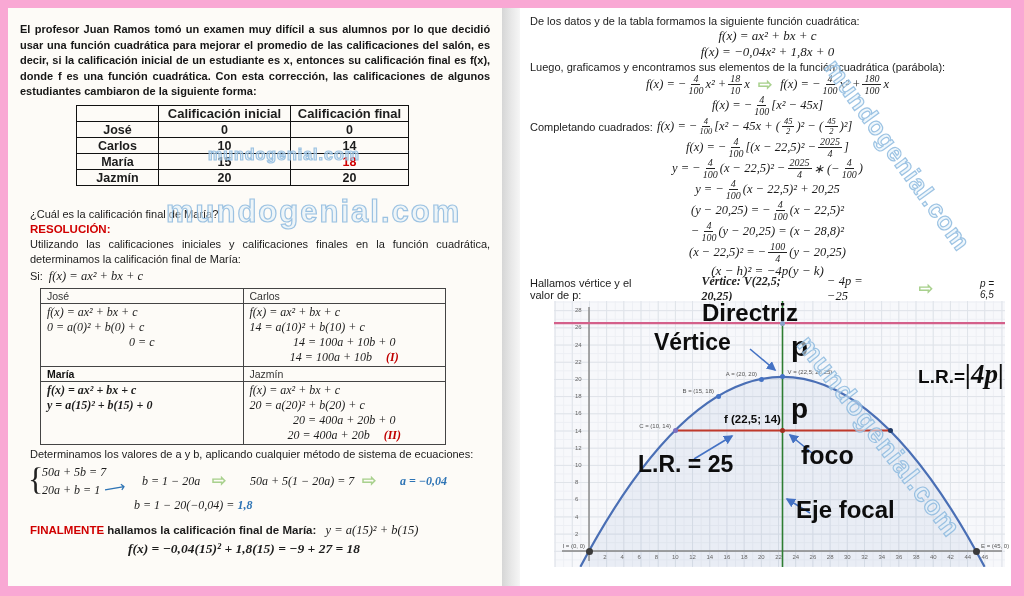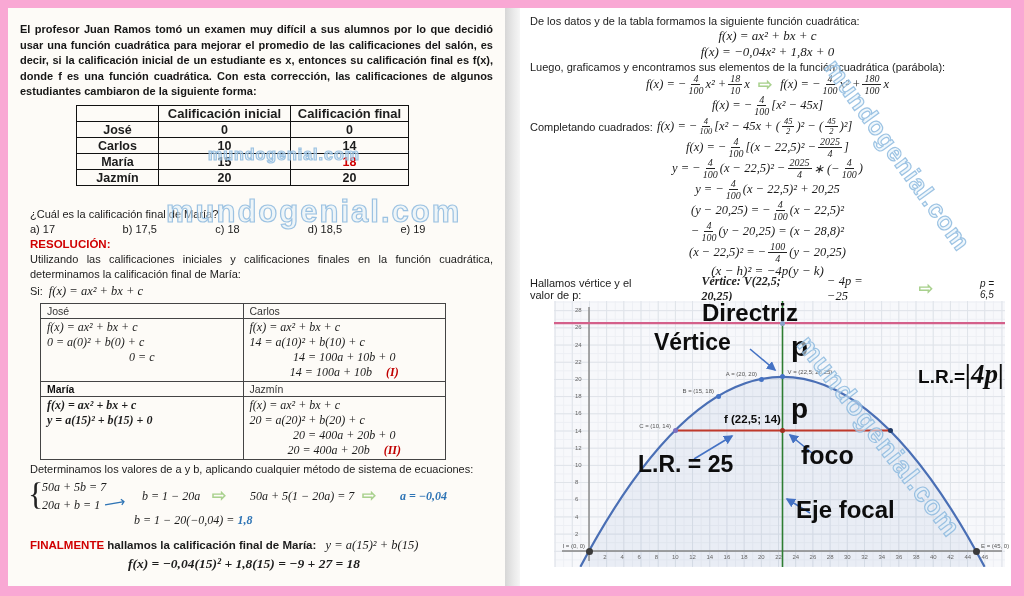--- a/index.html
+++ b/index.html
@@ -122,27 +122,20 @@
             </tr>
             <tr>
               <td class="c0">Jazmín</td>
               <td class="c1">20</td>
               <td class="c2">20</td>
             </tr>
           </tbody>
       </table>
 
       <div class="qline">¿Cuál es la calificación final de María?</div>
-      <div class="opts">
-        <span>a) 17</span>
-        <span>b) 17,5</span>
-        <span>c) 18</span>
-        <span>d) 18,5</span>
-        <span>e) 19</span>
-      </div>
       <div class="reslabel">RESOLUCIÓN:</div>
       <div class="para">Utilizando las calificaciones iniciales y calificaciones finales en la función cuadrática, determinamos la calificación final de María:</div>
       <div class="siline">
         <span>Si:</span><span class="m">f(x) = ax² + bx + c</span>
       </div>
 
       <table class="work">
         <tbody>
             <tr>
           <th>José</th>

